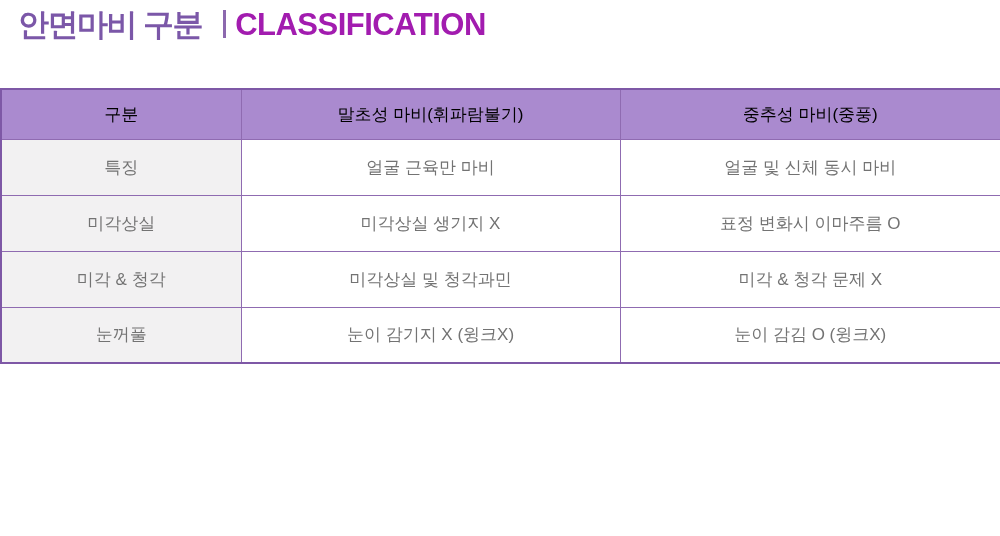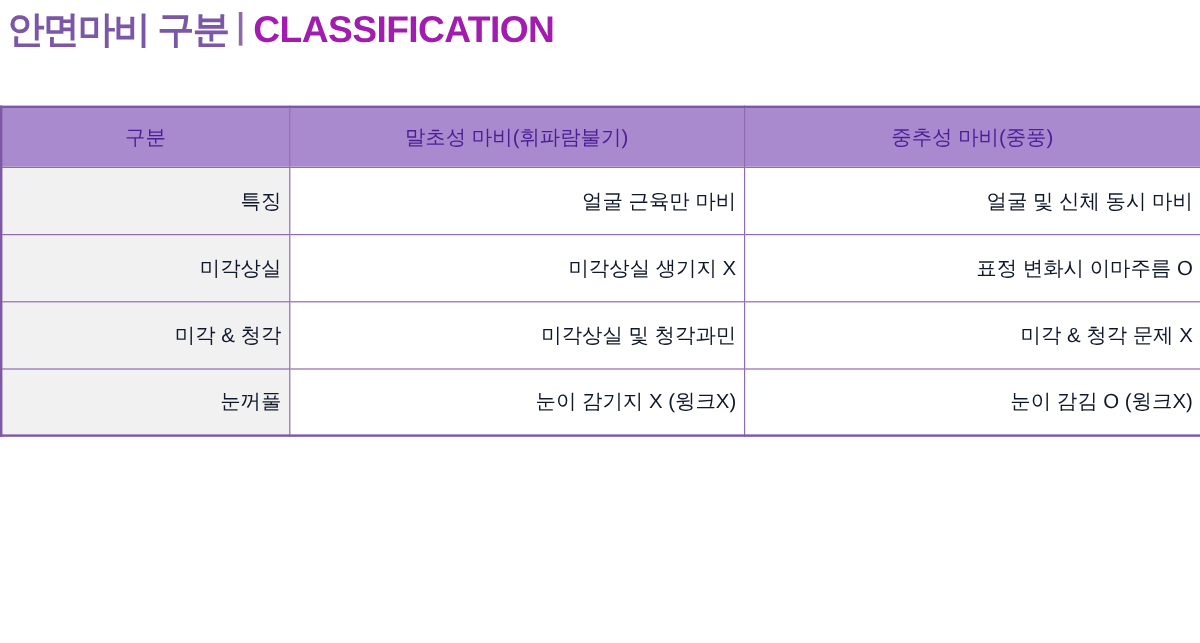--- a/index.html
+++ b/index.html
@@ -11,21 +11,21 @@
     font-family: "Liberation Sans", sans-serif;
     overflow: hidden;
   }
   .title-bar {
     display: flex;
     align-items: center;
     padding: 6px 0 0 6px;
     height: 42px;
   }
   .title-korean {
-    margin: 0;
+    margin: 12px;
     font-size: 31px;
     line-height: 1;
     font-weight: 800;
     color: #7B57A8;
     letter-spacing: -1.5px;
   }
   .title-divider {
     width: 3px;
     height: 28px;
     background: #8C68AE;
@@ -48,32 +48,31 @@
   }
   table.classification th,
   table.classification td {
     border: 1px solid #8F6BB1;
     text-align: center;
     vertical-align: middle;
     padding: 0 6px;
   }
   table.classification th {
     background: #AA8ACF;
-    color: #4c1d95;
+    color: #000000;
     height: 50px;
     font-size: 17px;
     font-weight: 500;
   }
   table.classification td {
     background: #ffffff;
-    color: #0f172a;
+    color: #737373;
     height: 56px;
     font-size: 17px;
     font-weight: 400;
-    text-align: right;
   }
   table.classification td.label-cell {
     background: #F2F1F2;
   }
   col.c-label   { width: 240px; }
   col.c-periph  { width: 379px; }
   col.c-central { width: 381px; }
 </style>
 </head>
 <body>

